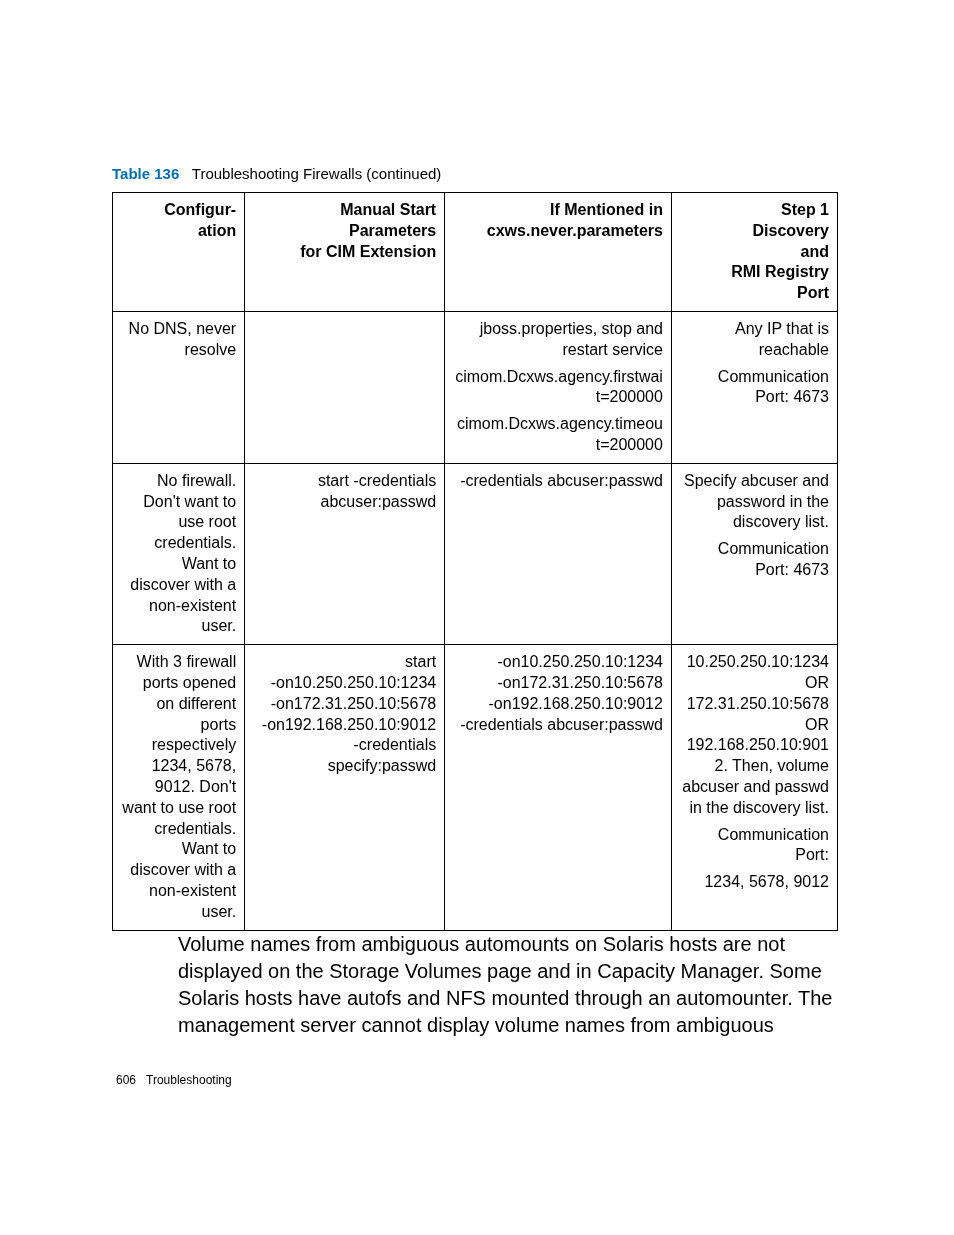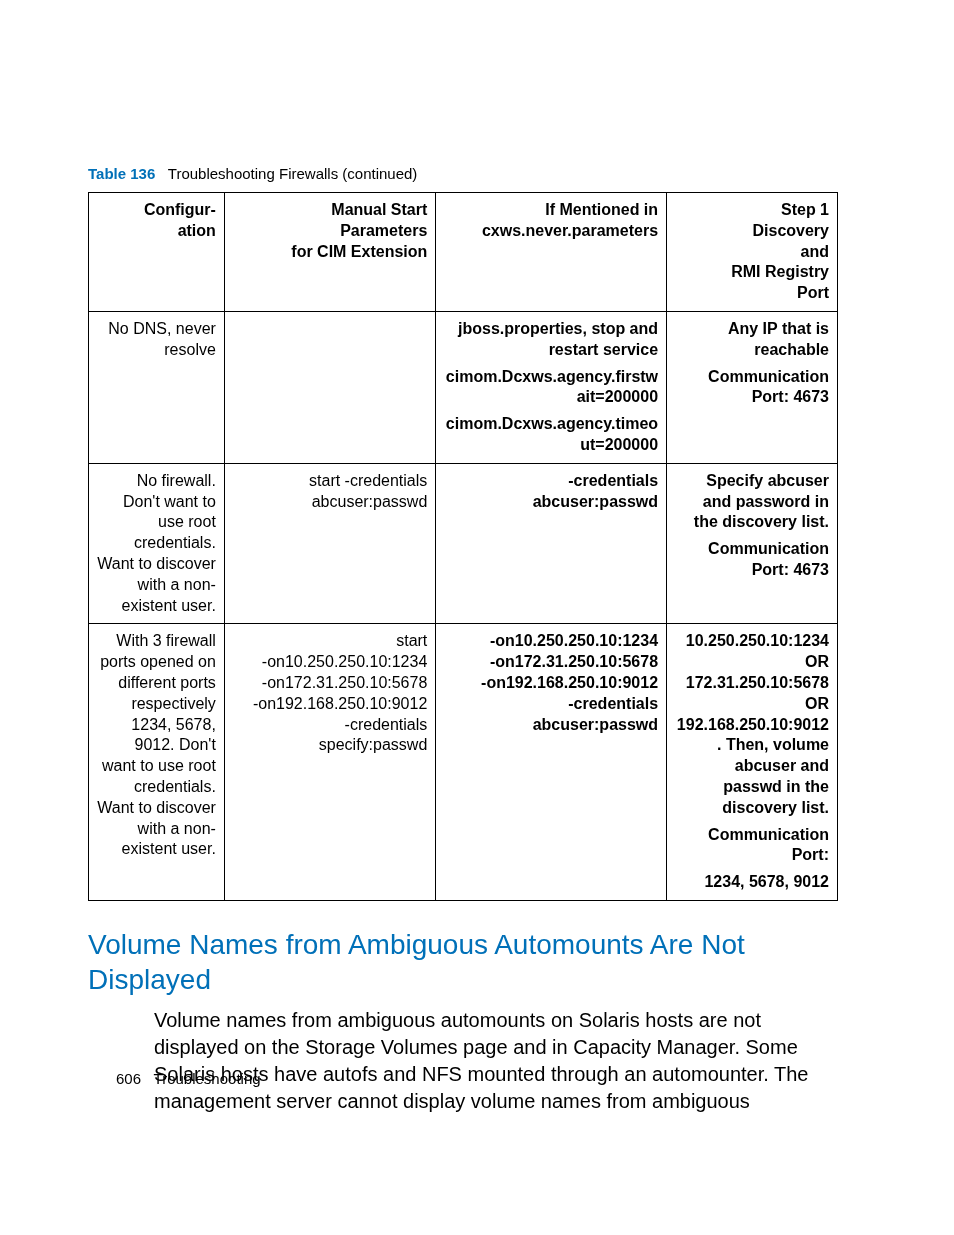--- a/index.html
+++ b/index.html
@@ -11,21 +11,21 @@
     background: #fff;
     font-family: Arial, Helvetica, sans-serif;
     color: #000;
     position: relative;
   }
   .page {
     position: relative;
     width: 954px;
     height: 1235px;
     box-sizing: border-box;
-    padding: 165px 116px 0 88px;
+    padding: 165px 116px 0 112px;
   }
   .table-caption {
     font-size: 15px;
     margin-bottom: 10px;
     color: #000;
   }
   .table-caption .label {
     color: #0070b8;
     font-weight: bold;
   }
@@ -41,41 +41,41 @@
     vertical-align: top;
     line-height: 1.3;
   }
   th {
     font-weight: bold;
   }
   .col1 { width: 120px; }
   .col2 { width: 198px; border-radius: 19px; }
   .col3 { width: 215px; }
   .col4 { width: 155px; }
-  .para-block p { margin: 0 0 6px 0; font-weight: bold; }
+  .para-block p { margin: 0 0 6px 0; }
   .para-block p:last-child { margin-bottom: 0; }
   .section-heading {
     color: #0070b8;
     font-size: 28px;
     font-weight: normal;
     margin: 26px 0 10px 0;
     line-height: 1.25;
     font-family: Arial, Helvetica, sans-serif;
   }
   .body-text {
     font-size: 20px;
     line-height: 1.35;
     margin-left: 66px;
     margin-right: 0;
   }
   .footer {
     position: absolute;
     left: 116px;
     bottom: 148px;
-    font-size: 15px;
+    font-size: 12px;
   }
   .break-word { overflow-wrap: break-word; word-break: break-word; }
 </style>
 </head>
 <body>
 
 <div class="page">
 
   <div class="table-caption">
     <span class="label">Table 136</span>
@@ -150,21 +150,20 @@
         </td>
         <td class="para-block break-word">
           <p>10.250.250.10:1234 OR 172.31.250.10:5678 OR 192.168.250.10:9012. Then, volume abcuser and passwd in the discovery list.</p>
           <p>Communication Port:</p>
           <p>1234, 5678, 9012</p>
         </td>
       </tr>
     </tbody>
   </table>
 
-  <h2 class="section-heading">Volume Names from Ambiguous Automounts Are Not Displayed</h2>
 
   <div class="body-text">Volume names from ambiguous automounts on Solaris hosts are not displayed on the Storage Volumes page and in Capacity Manager. Some Solaris hosts have autofs and NFS mounted through an automounter. The management server cannot display volume names from ambiguous</div>
 
   <div class="footer">
     <span>606</span>
     &nbsp;&nbsp;<span>Troubleshooting</span>
   </div>
 
 </div>
 

